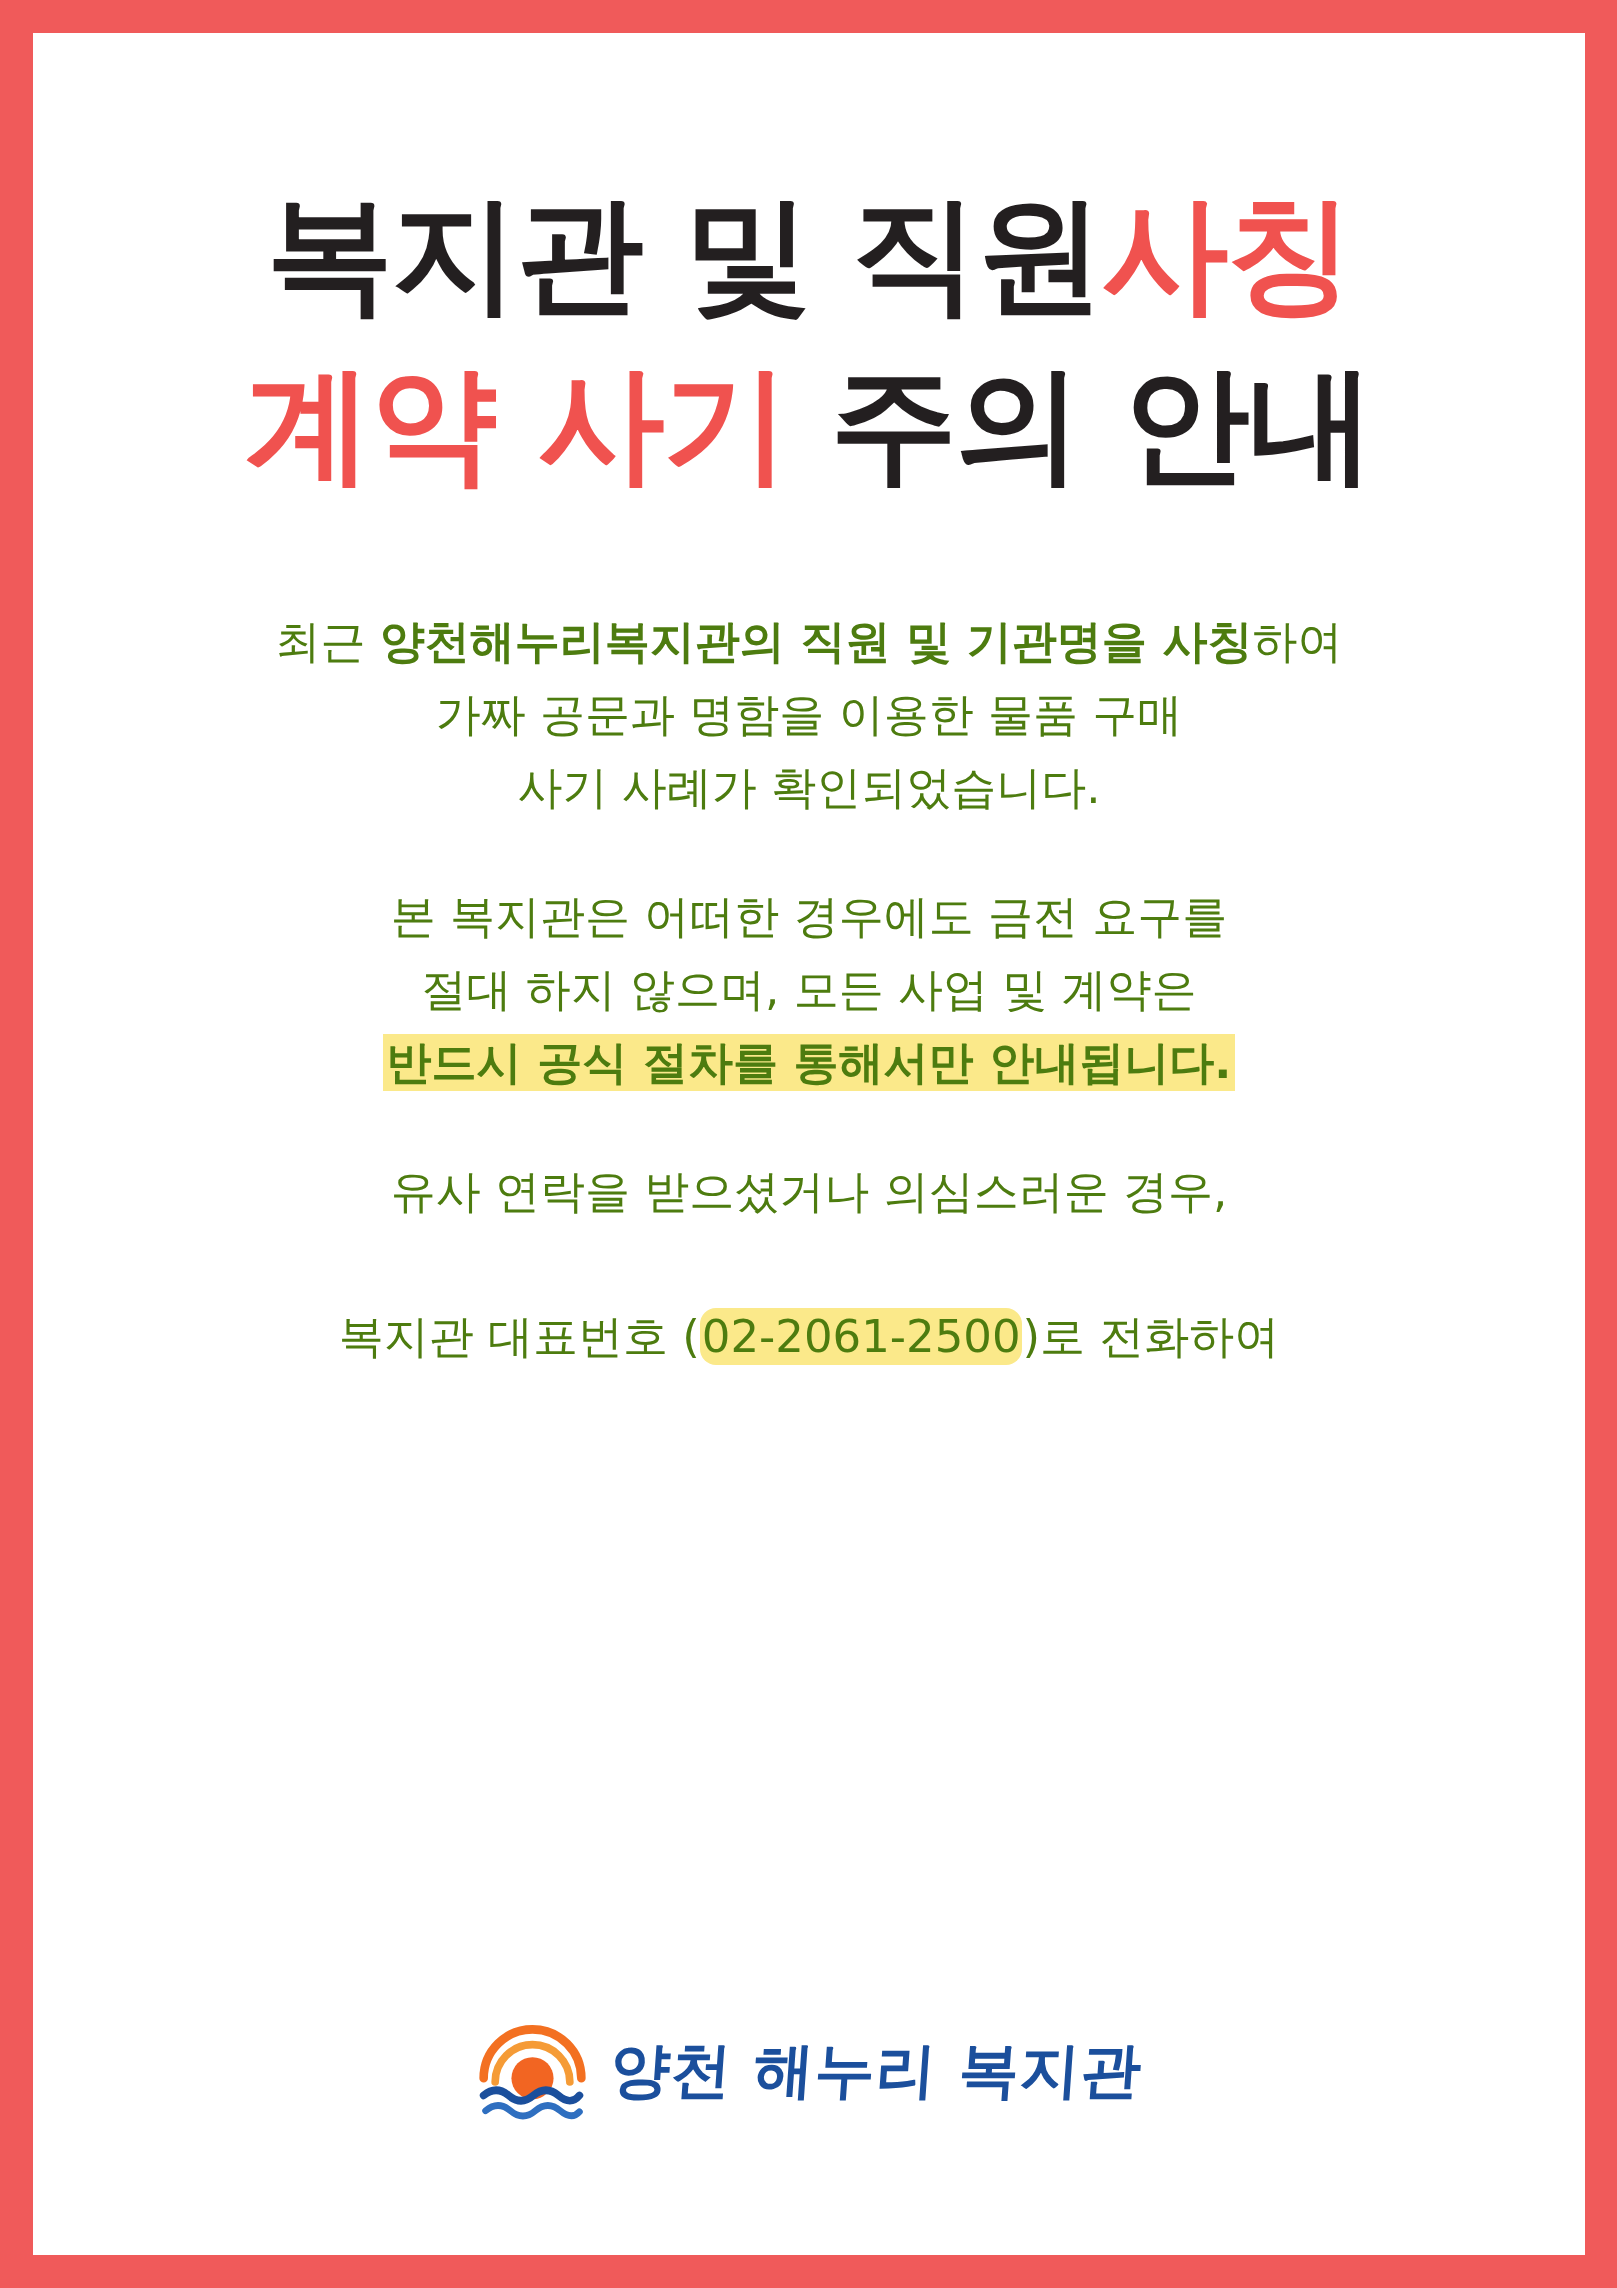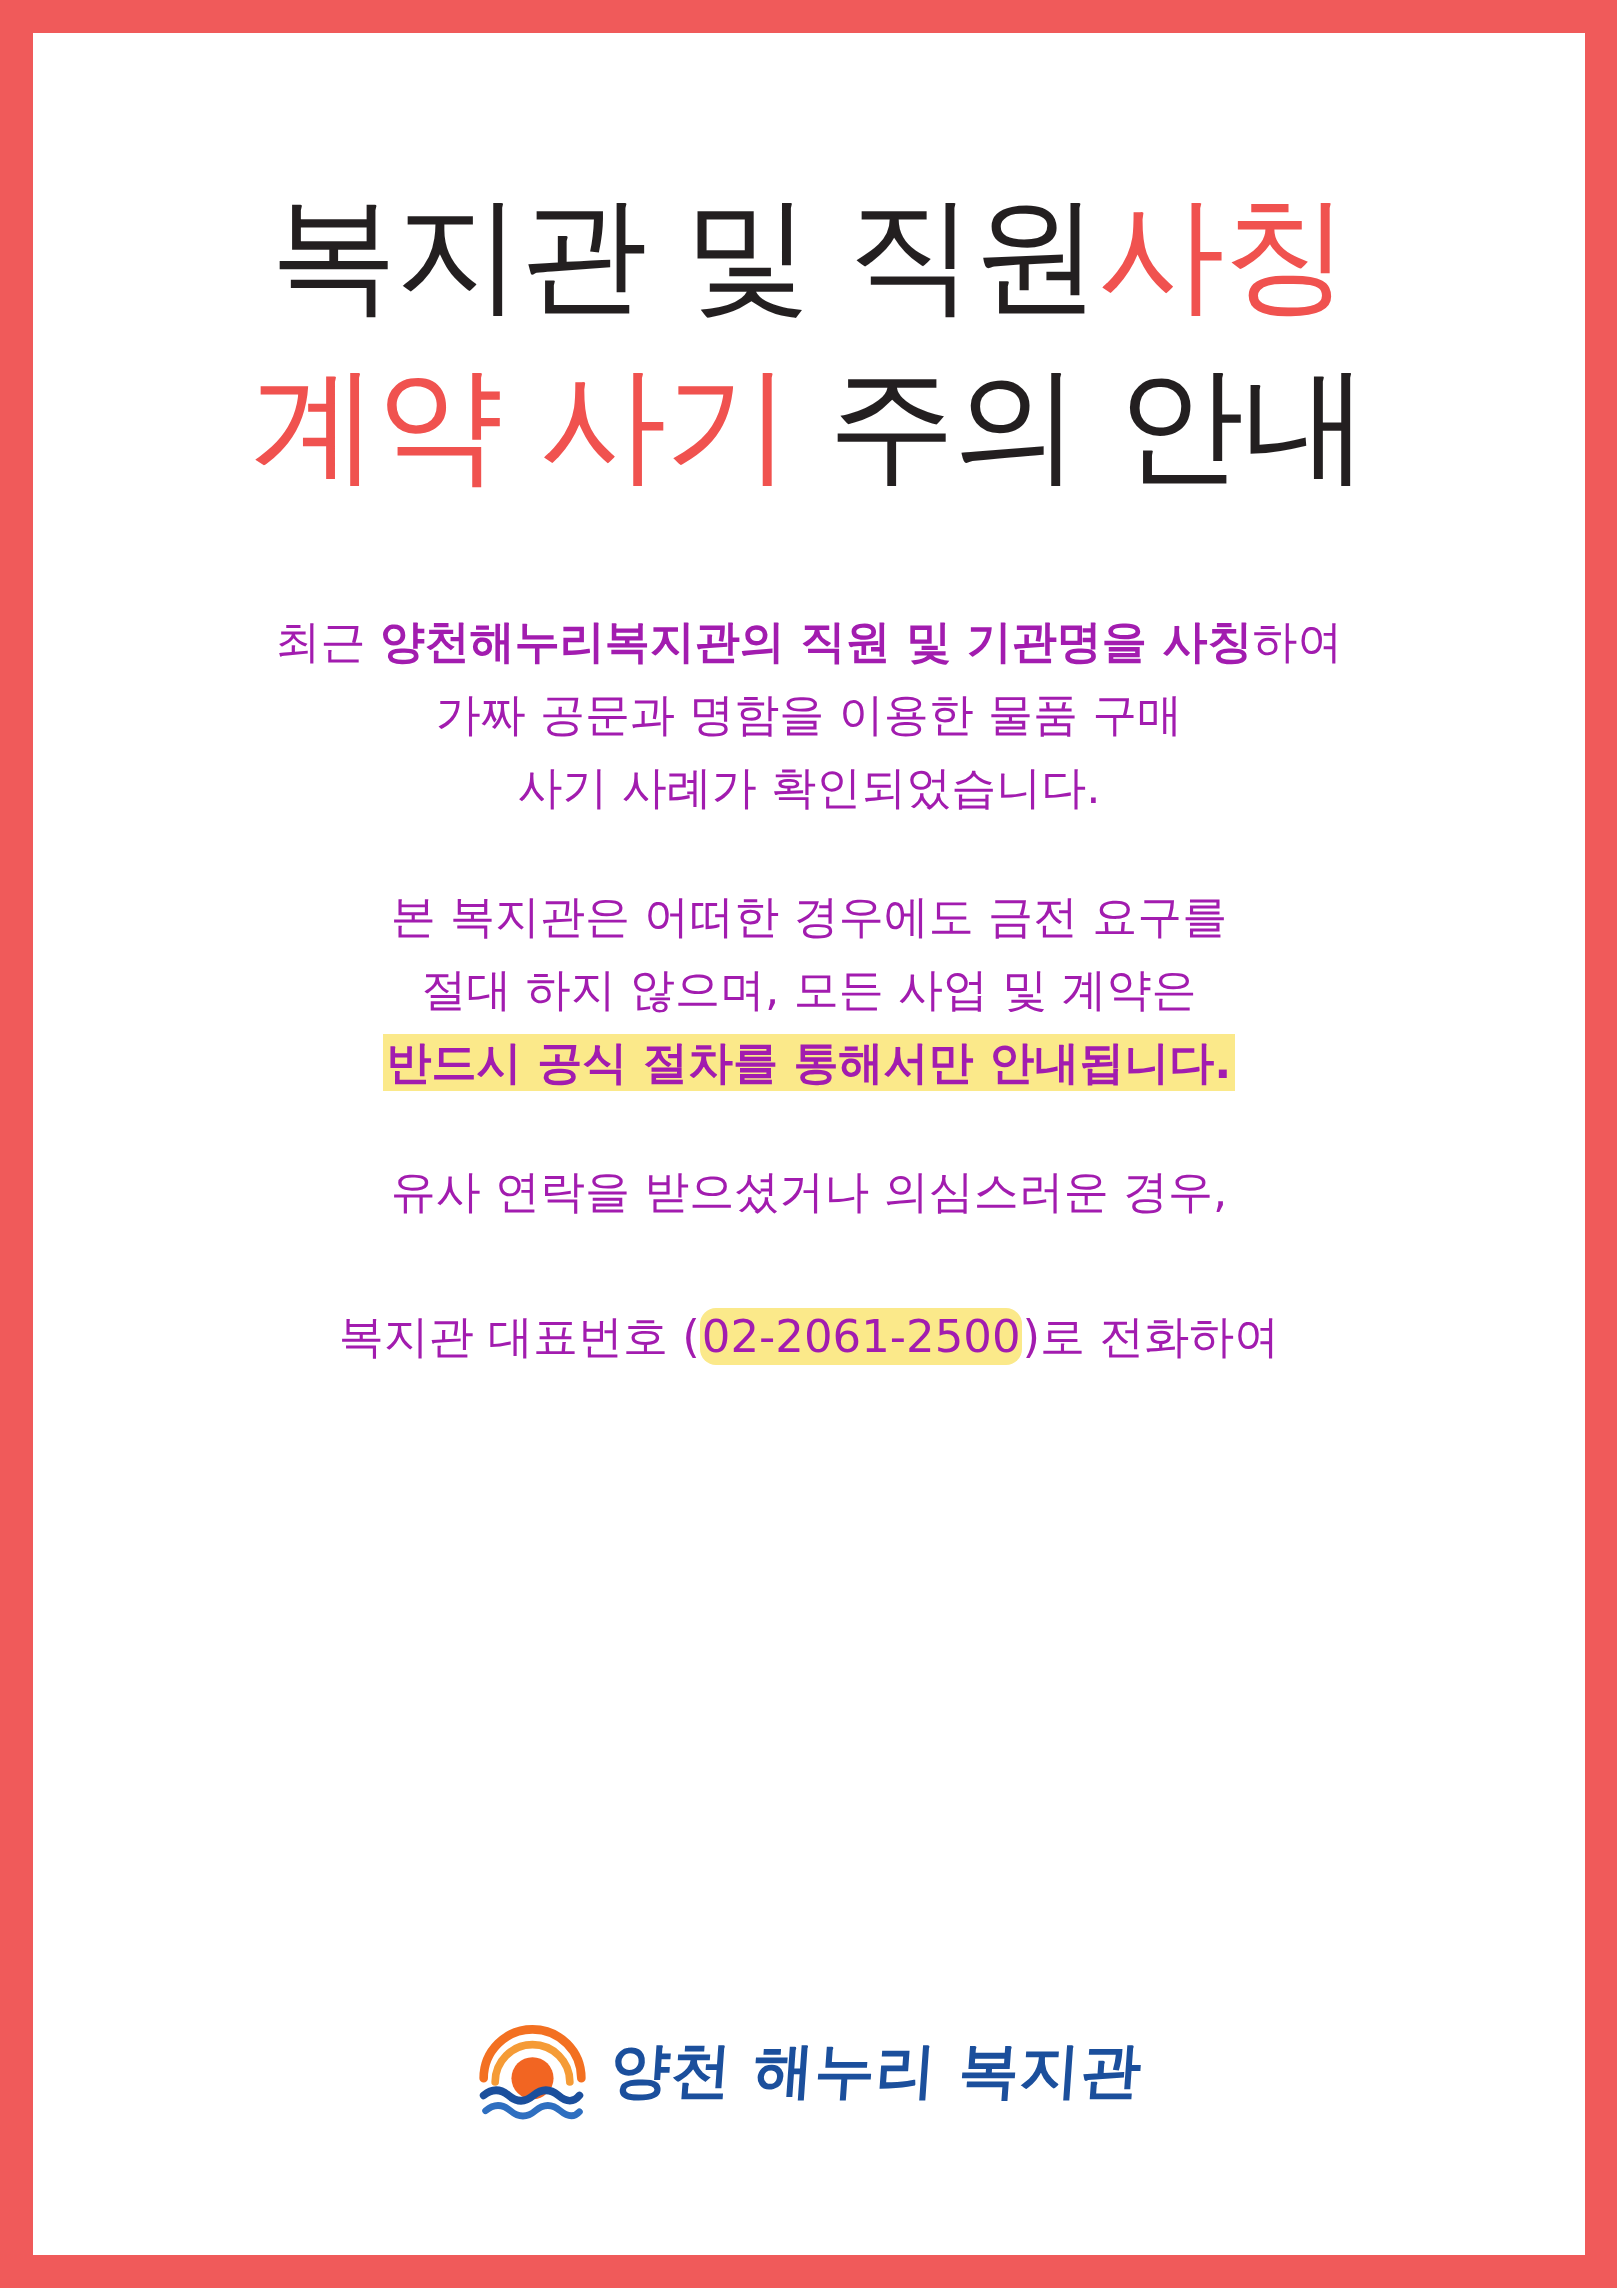--- a/index.html
+++ b/index.html
@@ -36,39 +36,39 @@
 
   
   .title-block {
     margin-top: 154px;
     width: 100%;
     text-align: center;
     line-height: 1.06;
   }
   .title-line {
     font-family: "DejaVu Sans", "Liberation Sans", sans-serif;
-    font-weight: normal;
+    font-weight: bold;
     font-size: 127px;
     letter-spacing: -1.9px;
     color: #231f20;
     white-space: nowrap;
   }
   .title-line.second {
     margin-top: 35px;
   }
   .title-line .accent {
     color: #f0524f;
   }
 
   
   .body-block {
     margin-top: 115px;
     width: 100%;
     text-align: center;
-    color: #a21caf;
+    color: #4d7c0f;
     font-family: "DejaVu Sans", "Liberation Sans", sans-serif;
     font-size: 45px;
     line-height: 1.62;
   }
   .para {
     margin: 0 0 56px 0;
   }
   .para:last-child { margin-bottom: 0; }
   .para .strong {
     font-weight: bold;

